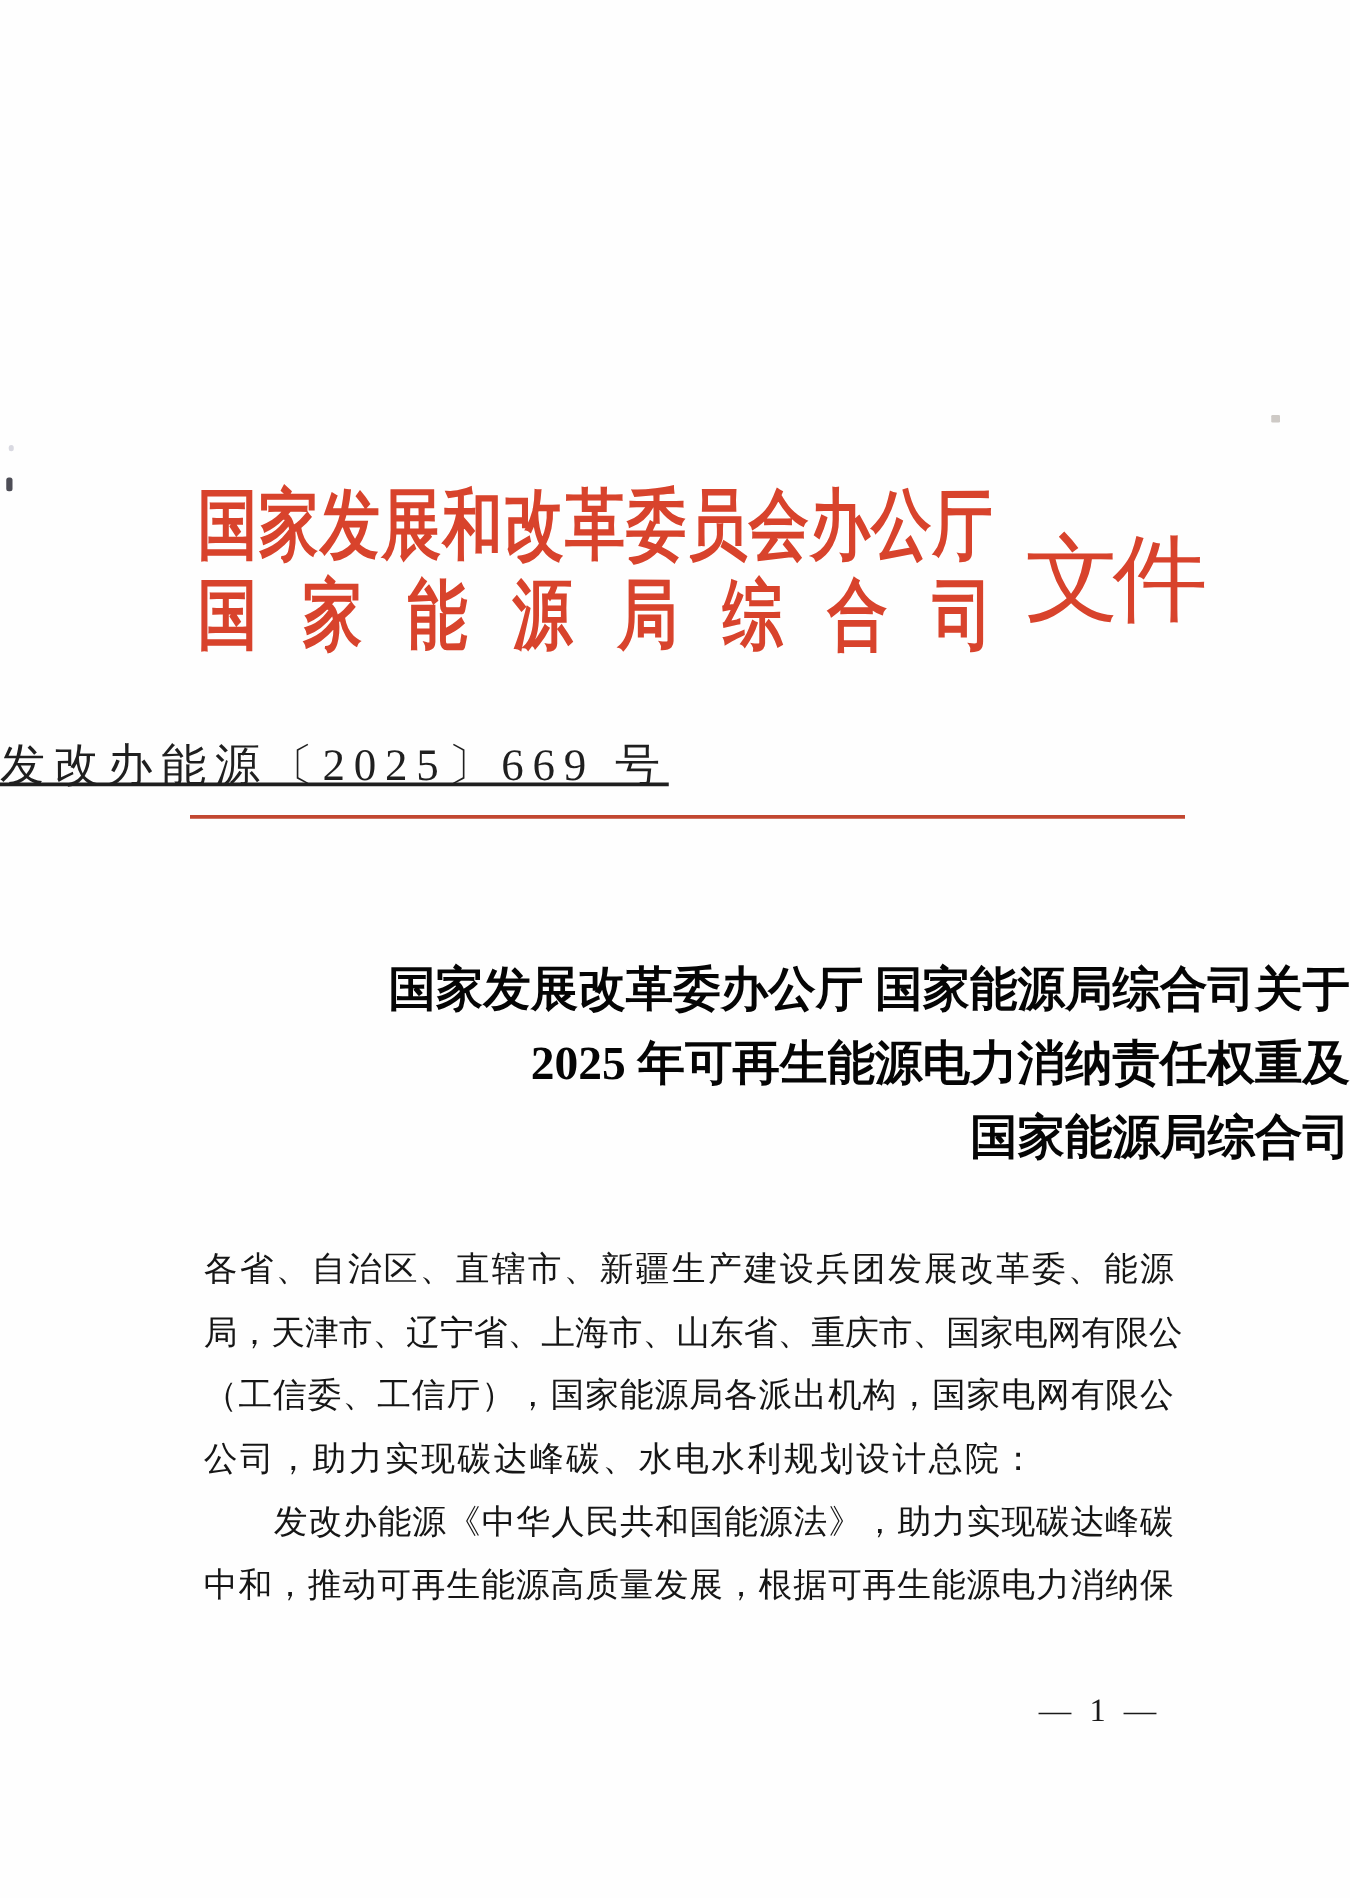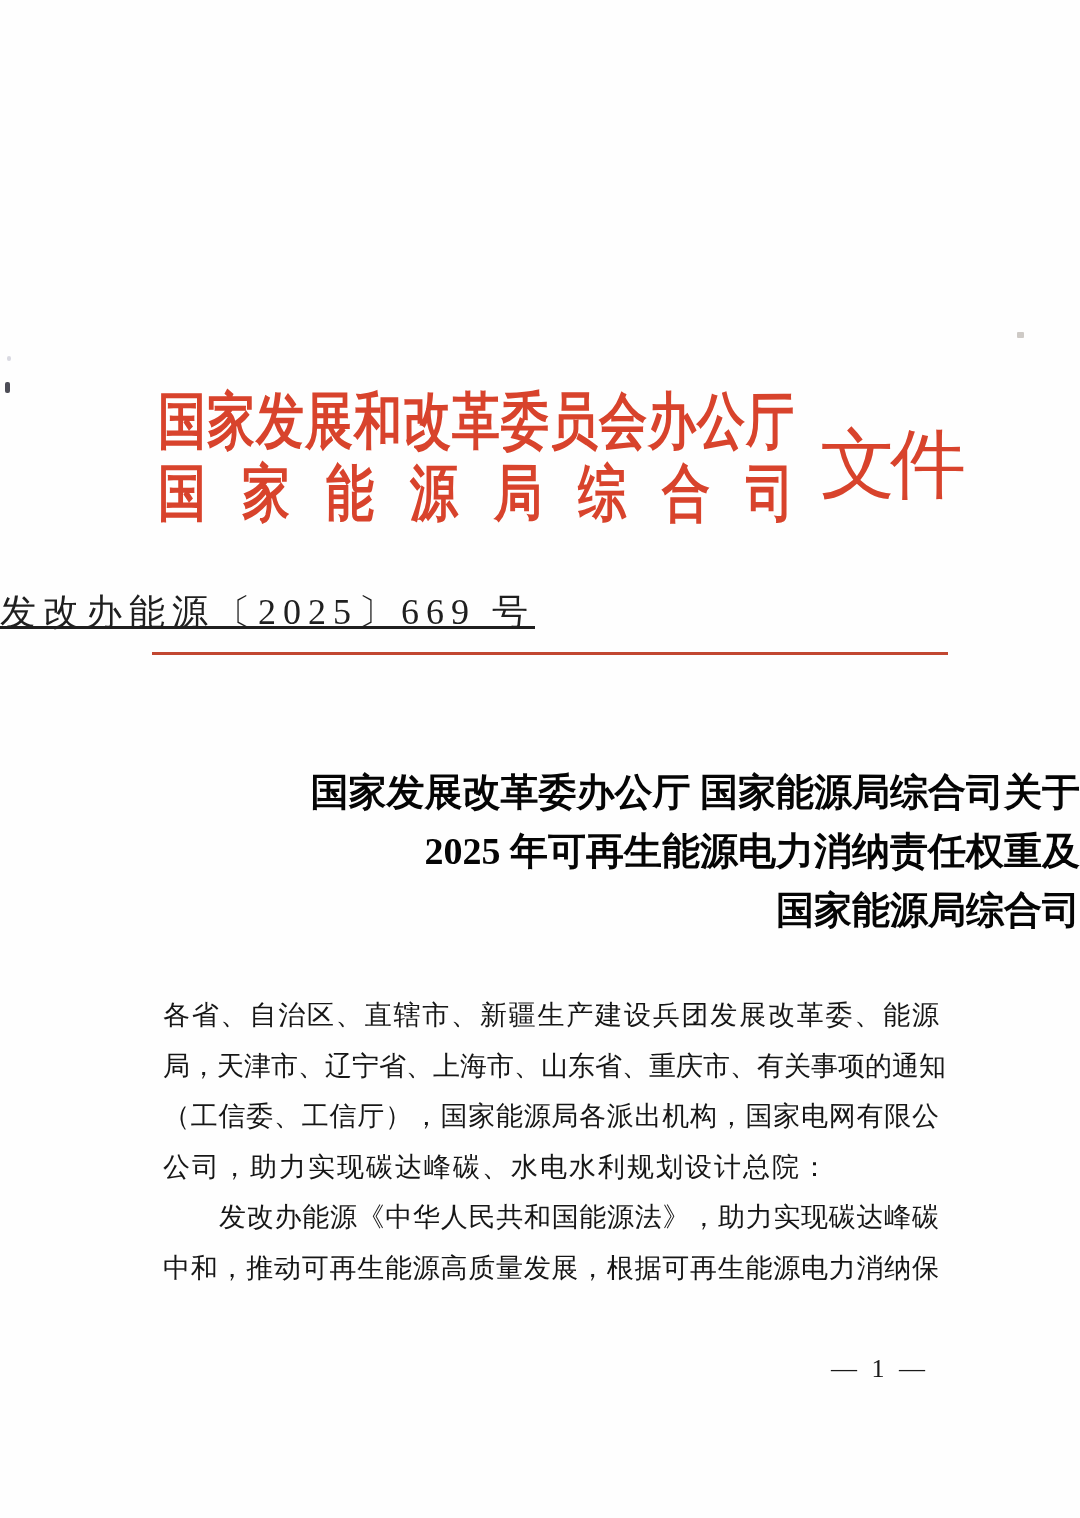--- a/index.html
+++ b/index.html
@@ -159,21 +159,21 @@
   <div class="red-rule" style="background: rgb(194, 71, 49);"></div>
 
   <div class="title-block">
     <div>国家发展改革委办公厅 国家能源局综合司关于</div>
     <div>2025 年可再生能源电力消纳责任权重及</div>
     <div>国家能源局综合司</div>
   </div>
 
   <div class="body-block">
     <div class="body-line">各省、自治区、直辖市、新疆生产建设兵团发展改革委、能源</div>
-    <div class="body-line">局，天津市、辽宁省、上海市、山东省、重庆市、有关事项的通知</div>
+    <div class="body-line">局，天津市、辽宁省、上海市、山东省、重庆市、国家电网有限公</div>
     <div class="body-line">（工信委、工信厅），国家能源局各派出机构，国家电网有限公</div>
     <div class="body-line para-end">公司，助力实现碳达峰碳、水电水利规划设计总院：</div>
     <div class="body-line indent">发改办能源《中华人民共和国能源法》，助力实现碳达峰碳</div>
     <div class="body-line">中和，推动可再生能源高质量发展，根据可再生能源电力消纳保</div>
   </div>
 
   <div class="page-number">— 1 —</div>
 
 </div>
 

